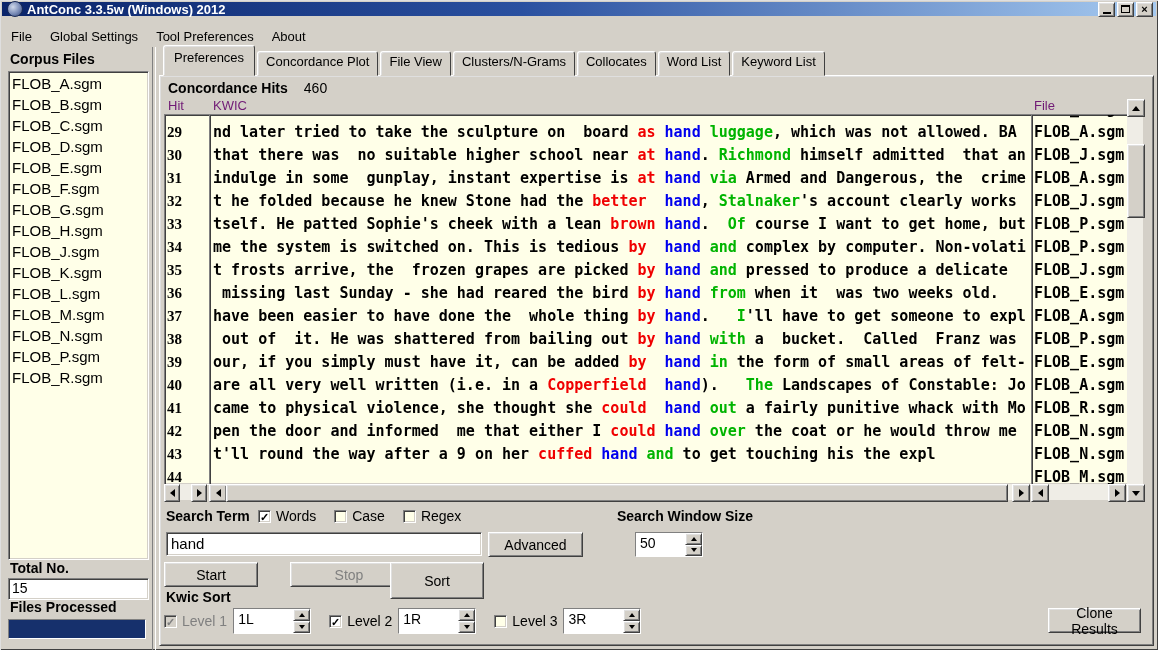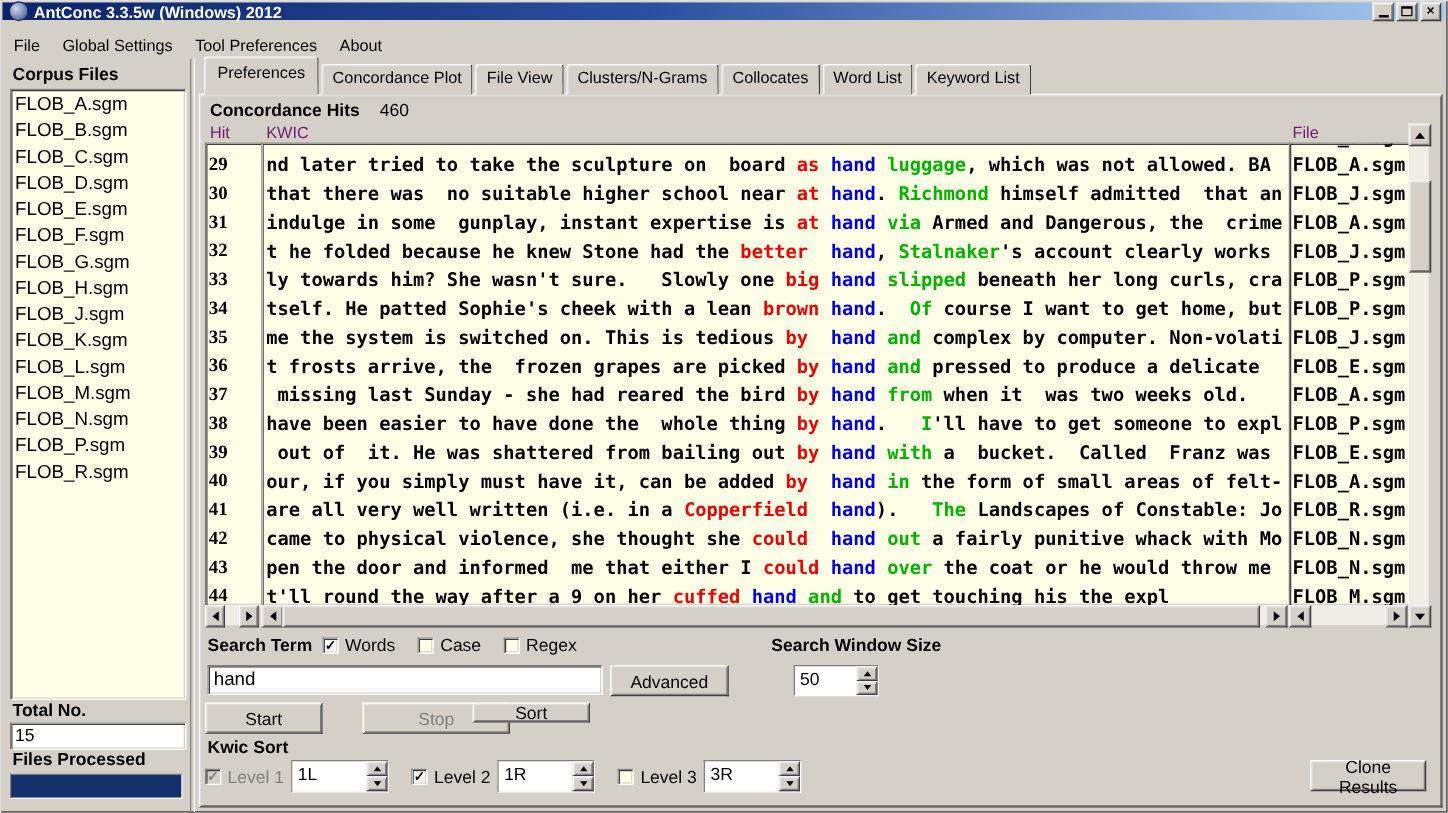--- a/index.html
+++ b/index.html
@@ -181,21 +181,20 @@
     <div class="lb-row">44</div>
   </div>
 <div class="listbox sunken" id="kwic-list" style="left:209px;width:821px;padding-left:3px;">
     <div class="lb-sliver">
       <span></span>
     </div>
     <div class="lb-row"><span class="c-k">nd later tried to take the sculpture on  board </span><span class="c-r">as</span><span class="c-k"> </span><span class="c-b">hand</span><span class="c-k"> </span><span class="c-g">luggage</span><span class="c-k">, which was not allowed. BA</span></div>
     <div class="lb-row"><span class="c-k">that there was  no suitable higher school near </span><span class="c-r">at</span><span class="c-k"> </span><span class="c-b">hand</span><span class="c-k">. </span><span class="c-g">Richmond</span><span class="c-k"> himself admitted  that an</span></div>
     <div class="lb-row"><span class="c-k">indulge in some  gunplay, instant expertise is </span><span class="c-r">at</span><span class="c-k"> </span><span class="c-b">hand</span><span class="c-k"> </span><span class="c-g">via</span><span class="c-k"> Armed and Dangerous, the  crime</span></div>
     <div class="lb-row"><span class="c-k">t he folded because he knew Stone had the </span><span class="c-r">better</span><span class="c-k">  </span><span class="c-b">hand</span><span class="c-k">, </span><span class="c-g">Stalnaker</span><span class="c-k">'s account clearly works</span></div>
-    <div class="lb-row"><span class="c-k">ly towards him? She wasn't sure.   Slowly one </span><span class="c-r">big</span><span class="c-k"> </span><span class="c-b">hand</span><span class="c-k"> </span><span class="c-g">slipped</span><span class="c-k"> beneath her long curls, cra</span></div>
     <div class="lb-row"><span class="c-k">tself. He patted Sophie's cheek with a lean </span><span class="c-r">brown</span><span class="c-k"> </span><span class="c-b">hand</span><span class="c-k">.  </span><span class="c-g">Of</span><span class="c-k"> course I want to get home, but</span></div>
     <div class="lb-row"><span class="c-k">me the system is switched on. This is tedious </span><span class="c-r">by</span><span class="c-k">  </span><span class="c-b">hand</span><span class="c-k"> </span><span class="c-g">and</span><span class="c-k"> complex by computer. Non-volati</span></div>
     <div class="lb-row"><span class="c-k">t frosts arrive, the  frozen grapes are picked </span><span class="c-r">by</span><span class="c-k"> </span><span class="c-b">hand</span><span class="c-k"> </span><span class="c-g">and</span><span class="c-k"> pressed to produce a delicate</span></div>
     <div class="lb-row"><span class="c-k"> missing last Sunday - she had reared the bird </span><span class="c-r">by</span><span class="c-k"> </span><span class="c-b">hand</span><span class="c-k"> </span><span class="c-g">from</span><span class="c-k"> when it  was two weeks old.</span></div>
     <div class="lb-row"><span class="c-k">have been easier to have done the  whole thing </span><span class="c-r">by</span><span class="c-k"> </span><span class="c-b">hand</span><span class="c-k">.   </span><span class="c-g">I</span><span class="c-k">'ll have to get someone to expl</span></div>
     <div class="lb-row"><span class="c-k"> out of  it. He was shattered from bailing out </span><span class="c-r">by</span><span class="c-k"> </span><span class="c-b">hand</span><span class="c-k"> </span><span class="c-g">with</span><span class="c-k"> a  bucket.  Called  Franz was</span></div>
     <div class="lb-row"><span class="c-k">our, if you simply must have it, can be added </span><span class="c-r">by</span><span class="c-k">  </span><span class="c-b">hand</span><span class="c-k"> </span><span class="c-g">in</span><span class="c-k"> the form of small areas of felt-</span></div>
     <div class="lb-row"><span class="c-k">are all very well written (i.e. in a </span><span class="c-r">Copperfield</span><span class="c-k">  </span><span class="c-b">hand</span><span class="c-k">).   </span><span class="c-g">The</span><span class="c-k"> Landscapes of Constable: Jo</span></div>
     <div class="lb-row"><span class="c-k">came to physical violence, she thought she </span><span class="c-r">could</span><span class="c-k">  </span><span class="c-b">hand</span><span class="c-k"> </span><span class="c-g">out</span><span class="c-k"> a fairly punitive whack with Mo</span></div>
     <div class="lb-row"><span class="c-k">pen the door and informed  me that either I </span><span class="c-r">could</span><span class="c-k"> </span><span class="c-b">hand</span><span class="c-k"> </span><span class="c-g">over</span><span class="c-k"> the coat or he would throw me</span></div>
@@ -281,21 +280,21 @@
         <span class="tri-up sm"></span>
       </button>
     <button class="spin-btn raised">
         <span class="tri-dn sm"></span>
       </button>
   </span>
 </div>
 
 <button class="btn raised" style="left:164px;top:562px;width:94px;height:25px;">Start</button>
 <button class="btn raised disabled" style="left:290px;top:562px;width:118px;height:25px;">Stop</button>
-<button class="btn raised" style="left:378px;top:562px;width:94px;height:16px;">Sort</button>
+<button class="btn raised" style="left:390px;top:562px;width:94px;height:37px;">Sort</button>
 
 <div class="bold-label" style="left:166px;top:589px;">Kwic Sort</div>
 <div class="level-row" style="left:164px;" id="level-row">
     <span class="cb sunken checked disabled">✓</span>
     <span class="lvl-label disabled">Level 1</span>
     <span class="lvl-spin sunken">
       <span class="spin-field">1L</span>
       <span class="spin-col">
         <button class="spin-btn raised">
           <span class="tri-up sm"></span>

